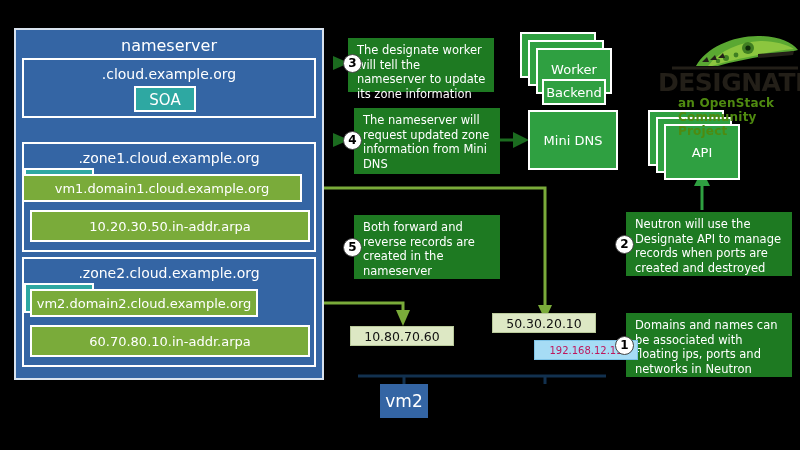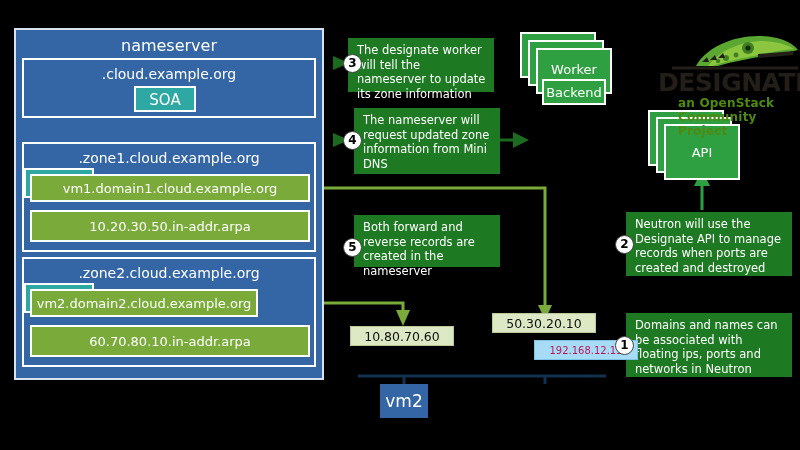--- a/index.html
+++ b/index.html
@@ -89,52 +89,53 @@
 
   <div class="abs ns-zone" style="left:22px;top:58px;width:294px;height:60px;">
     <div class="ns-zone-title" style="margin-top:2px;">.cloud.example.org</div>
   </div>
   <div class="abs soa" style="left:134px;top:86px;width:62px;height:26px;">SOA</div>
 
   <div class="abs ns-zone" style="left:22px;top:142px;width:294px;height:110px;">
     <div class="ns-zone-title" style="margin-top:2px;">.zone1.cloud.example.org</div>
   </div>
   <div class="abs teal-stub" style="left:24px;top:168px;width:70px;height:30px;"></div>
-  <div class="abs rec" style="left:30px;top:174px;width:280px;height:28px;">vm1.domain1.cloud.example.org</div>
+  <div class="abs rec" style="left:22px;top:174px;width:280px;height:28px;">vm1.domain1.cloud.example.org</div>
   <div class="abs rec" style="left:30px;top:210px;width:280px;height:32px;">10.20.30.50.in-addr.arpa</div>
 
   <div class="abs ns-zone" style="left:22px;top:257px;width:294px;height:110px;">
     <div class="ns-zone-title" style="margin-top:2px;">.zone2.cloud.example.org</div>
   </div>
   <div class="abs teal-stub" style="left:24px;top:283px;width:70px;height:30px;"></div>
   <div class="abs rec" style="left:30px;top:289px;width:228px;height:28px;">vm2.domain2.cloud.example.org</div>
   <div class="abs rec" style="left:30px;top:325px;width:280px;height:32px;">60.70.80.10.in-addr.arpa</div>
 
   <div class="abs callout" style="left:348px;top:30px;width:146px;height:54px;margin-top:8px;">The designate worker will tell the nameserver to update its zone information</div>
   <div class="abs badge" style="left:343px;top:54px;">3</div>
 
   <div class="abs callout" style="left:354px;top:108px;width:146px;height:66px;">The nameserver will request updated zone information from Mini DNS</div>
   <div class="abs badge" style="left:343px;top:131px;">4</div>
 
-  <div class="abs callout" style="left:354px;top:215px;width:146px;height:52px;">Both forward and reverse records are created in the nameserver</div>
+  <div class="abs callout" style="left:354px;top:215px;width:146px;height:64px;">Both forward and reverse records are created in the nameserver</div>
   <div class="abs badge" style="left:343px;top:238px;">5</div>
 
   <div class="abs callout" style="left:626px;top:212px;width:166px;height:64px;">Neutron will use the Designate API to manage records when ports are created and destroyed</div>
   <div class="abs badge" style="left:615px;top:235px;">2</div>
 
   <div class="abs callout" style="left:626px;top:313px;width:166px;height:64px;">Domains and names can be associated with floating ips, ports and networks in Neutron</div>
   <div class="abs badge" style="left:615px;top:336px;">1</div>
 
   <div class="abs svc-ghost" style="left:520px;top:32px;width:76px;height:46px;"></div>
   <div class="abs svc-ghost" style="left:528px;top:40px;width:76px;height:46px;"></div>
   <div class="abs svc" style="left:536px;top:48px;width:76px;height:46px;display:block;">
     <div style="line-height:19px;padding-top:10px;">Worker</div>
     <div class="svc-inner" style="margin:0 4px;height:22px;">Backend</div>
   </div>
 
+  <div class="abs svc" style="left:528px;top:110px;width:90px;height:60px;">Mini DNS</div>
 
   <div class="abs svc-ghost" style="left:648px;top:110px;width:76px;height:56px;"></div>
   <div class="abs svc-ghost" style="left:656px;top:117px;width:76px;height:56px;"></div>
   <div class="abs svc" style="left:664px;top:124px;width:76px;height:56px;">API</div>
 
   <div class="abs" style="left:662px;top:24px;width:146px;height:78px;">
     <svg width="146" height="52" style="position:relative;">
       <path d="M10,44 L136,44" stroke="#231f18" stroke-width="3" fill="none"></path>
       <path d="M34,42 C44,24 70,12 96,12 C116,12 130,18 136,26 C128,28 118,30 104,32
                C90,34 70,38 56,42 Z" fill="#5aa832"></path>

